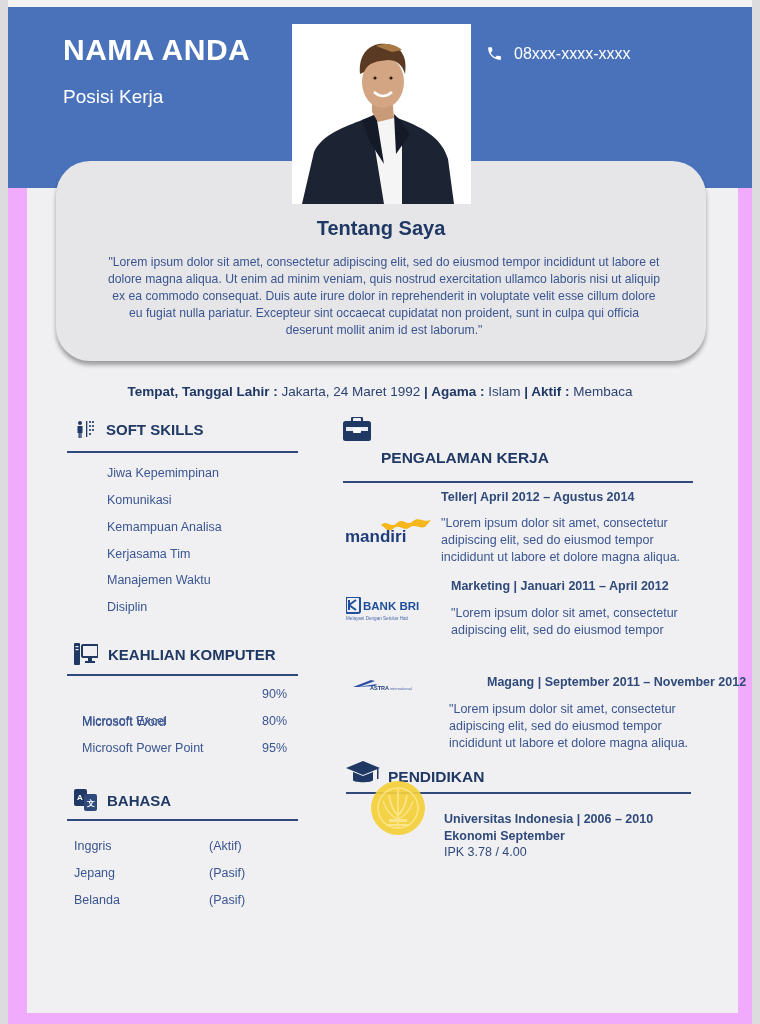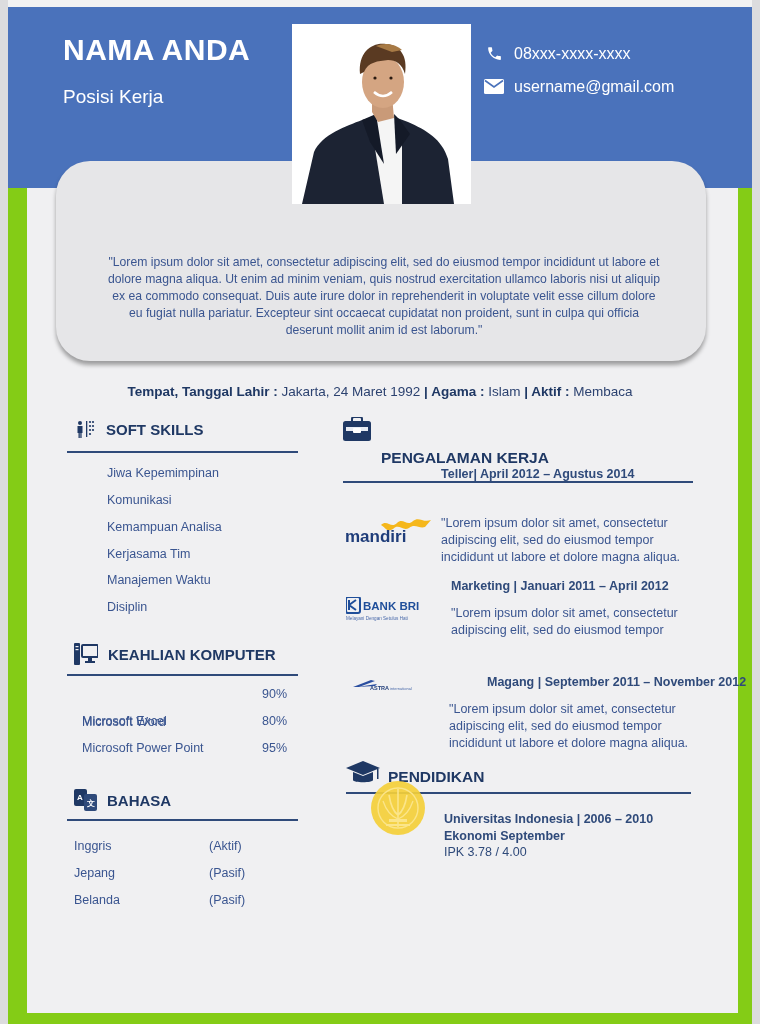--- a/index.html
+++ b/index.html
@@ -1,18 +1,18 @@
 <!DOCTYPE html>
 <html><head>
 <meta charset="utf-8">
 <style>
   * { box-sizing: border-box; margin: 0; padding: 0; }
   html, body { width: 760px; height: 1024px; overflow: hidden; }
   body { background: #e4e4e6; font-family: "Liberation Sans", sans-serif; position: relative; }
-  .page { position: absolute; left: 8px; top: 0; width: 744px; height: 1024px; background: #84cc16; }
+  .page { position: absolute; left: 8px; top: 0; width: 744px; height: 1024px; background: #f0abfc; }
   .page-top-strip { position: absolute; left: 0; top: 0; width: 744px; height: 7px; background: #f2f2f2; }
   .content-bg { position: absolute; left: 19px; top: 188px; width: 711px; height: 825px; background: #f0f0f2; }
   .header { position: absolute; left: 0; top: 7px; width: 744px; height: 181px; background: #4a72bb; }
   .name { position: absolute; left: 55px; top: 26px; color: #fff; font-size: 30px; font-weight: bold; letter-spacing: 0.5px; }
   .position { position: absolute; left: 55px; top: 79px; color: #fff; font-size: 19px; }
   .photo { position: absolute; left: 284px; top: 24px; width: 179px; height: 180px; background: #fff; overflow: hidden; z-index: 3; }
   .contacts { position: absolute; left: 476px; top: 30px; }
   .contact { display: flex; align-items: center; height: 33px; color: #fff; font-size: 16px; }
   .contact .ic { width: 20px; height: 20px; margin-right: 10px; display: flex; align-items: center; justify-content: center; }
   .about { position: absolute; left: 48px; top: 161px; width: 650px; height: 200px; background: #e6e6e8; border-radius: 34px; box-shadow: 0 4px 4px rgba(0,0,0,0.35); z-index: 2; }
@@ -49,29 +49,20 @@
     <div class="position">Posisi Kerja</div>
     <div class="contacts">
       <div class="contact">
         <span class="ic">
           <svg width="17" height="17" viewBox="0 0 24 24">
               <path fill="#fff" d="M6.6 10.8c1.4 2.8 3.8 5.1 6.6 6.6l2.2-2.2c.3-.3.7-.4 1-.2 1.1.4 2.3.6 3.6.6.6 0 1 .4 1 1V20c0 .6-.4 1-1 1C10.6 21 3 13.4 3 4c0-.6.4-1 1-1h3.5c.6 0 1 .4 1 1 0 1.3.2 2.5.6 3.6.1.3 0 .7-.2 1L6.6 10.8z"></path>
             </svg>
         </span>
         <span>08xxx-xxxx-xxxx</span>
       </div>
-      <div class="contact">
-        <span class="ic">
-          <svg width="20" height="15" viewBox="0 0 20 15">
-              <rect x="0" y="0" width="20" height="15" rx="1.5" fill="#fff"></rect>
-              <path d="M1 1.5 L10 8 L19 1.5" stroke="#4a72bb" stroke-width="1.6" fill="none"></path>
-            </svg>
-        </span>
-        <span>username@gmail.com</span>
-      </div>
     </div>
   </div>
 
   <div class="photo">
     <svg width="179" height="180" viewBox="0 0 179 180">
       <rect width="179" height="180" fill="#ffffff"></rect>
 
       <path d="M10 180 L22 128 C30 110 55 102 70 96 L84 92 L100 92 L116 98 C134 106 150 115 156 135 L162 180 Z" fill="#1c2333"></path>
 
       <path d="M78 94 L92 180 L110 180 L110 100 L100 90 L84 90 Z" fill="#f5f5f5"></path>
@@ -86,20 +77,21 @@
       <path d="M68 50 C66 28 80 18 94 20 C108 21 116 32 113 50 C110 40 104 36 96 36 C86 37 76 38 72 48 Z" fill="#5a3a22"></path>
       <path d="M84 22 C92 18 104 20 110 26 L100 28 Z" fill="#a77a45"></path>
 
       <path d="M82 68 Q91 76 100 68" stroke="#fff" stroke-width="2.5" fill="none"></path>
       <circle cx="83" cy="54" r="1.6" fill="#2a1a10"></circle>
       <circle cx="99" cy="54" r="1.6" fill="#2a1a10"></circle>
     </svg>
   </div>
 
   <div class="about">
+    <div class="about-title">Tentang Saya</div>
     <div class="about-text">"Lorem ipsum dolor sit amet, consectetur adipiscing elit, sed do eiusmod tempor incididunt ut labore et dolore magna aliqua. Ut enim ad minim veniam, quis nostrud exercitation ullamco laboris nisi ut aliquip ex ea commodo consequat. Duis aute irure dolor in reprehenderit in voluptate velit esse cillum dolore eu fugiat nulla pariatur. Excepteur sint occaecat cupidatat non proident, sunt in culpa qui officia deserunt mollit anim id est laborum."</div>
   </div>
 
   <div class="bio">
     <b>Tempat, Tanggal Lahir :</b><span class="v"> Jakarta, 24 Maret 1992 </span><b>|</b><b> Agama :</b><span class="v"> Islam </span><b>|</b><b> Aktif :</b><span class="v"> Membaca</span>
   </div>
 
   <div class="sec-head" style="left:68px; top:420px;">
     <span class="ic">
       <svg width="20" height="18" viewBox="0 0 20 18">
@@ -179,21 +171,21 @@
     <span>PENGALAMAN KERJA</span>
   </div>
   <div class="rule" style="left:335px; top:481px; width:350px;"></div>
 
   <div class="logo" style="left:337px; top:517px;">
     <svg width="88" height="28" viewBox="0 0 88 28">
       <path d="M36 8 C42 2 46 12 52 6 C58 0 62 10 68 4 C74 -1 78 6 86 3 L80 10 C74 12 70 6 64 11 C58 15 54 6 48 12 C42 16 40 10 36 8 Z" fill="#f5b71c"></path>
       <text x="0" y="25" font-size="17" font-weight="bold" fill="#1f3d7a" font-family="Liberation Sans, sans-serif">mandiri</text>
     </svg>
   </div>
-  <div class="job-title" style="left:433px; top:467px;">Teller| April 2012 – Agustus 2014</div>
+  <div class="job-title" style="left:433px; top:490px;">Teller| April 2012 – Agustus 2014</div>
   <div class="job-text" style="left:433px; top:515px;">
     <div>"Lorem ipsum dolor sit amet, consectetur</div>
     <div>adipiscing elit, sed do eiusmod tempor</div>
     <div>incididunt ut labore et dolore magna aliqua.</div>
   </div>
 
   <div class="logo" style="left:338px; top:597px;">
     <svg width="80" height="26" viewBox="0 0 80 26">
       <rect x="0" y="0" width="14" height="16" rx="2" fill="none" stroke="#1f4e9a" stroke-width="2"></rect>
       <path d="M3 3 V13 M3 8 L10 3 M3 8 L10 13" stroke="#1f4e9a" stroke-width="2" fill="none"></path>

